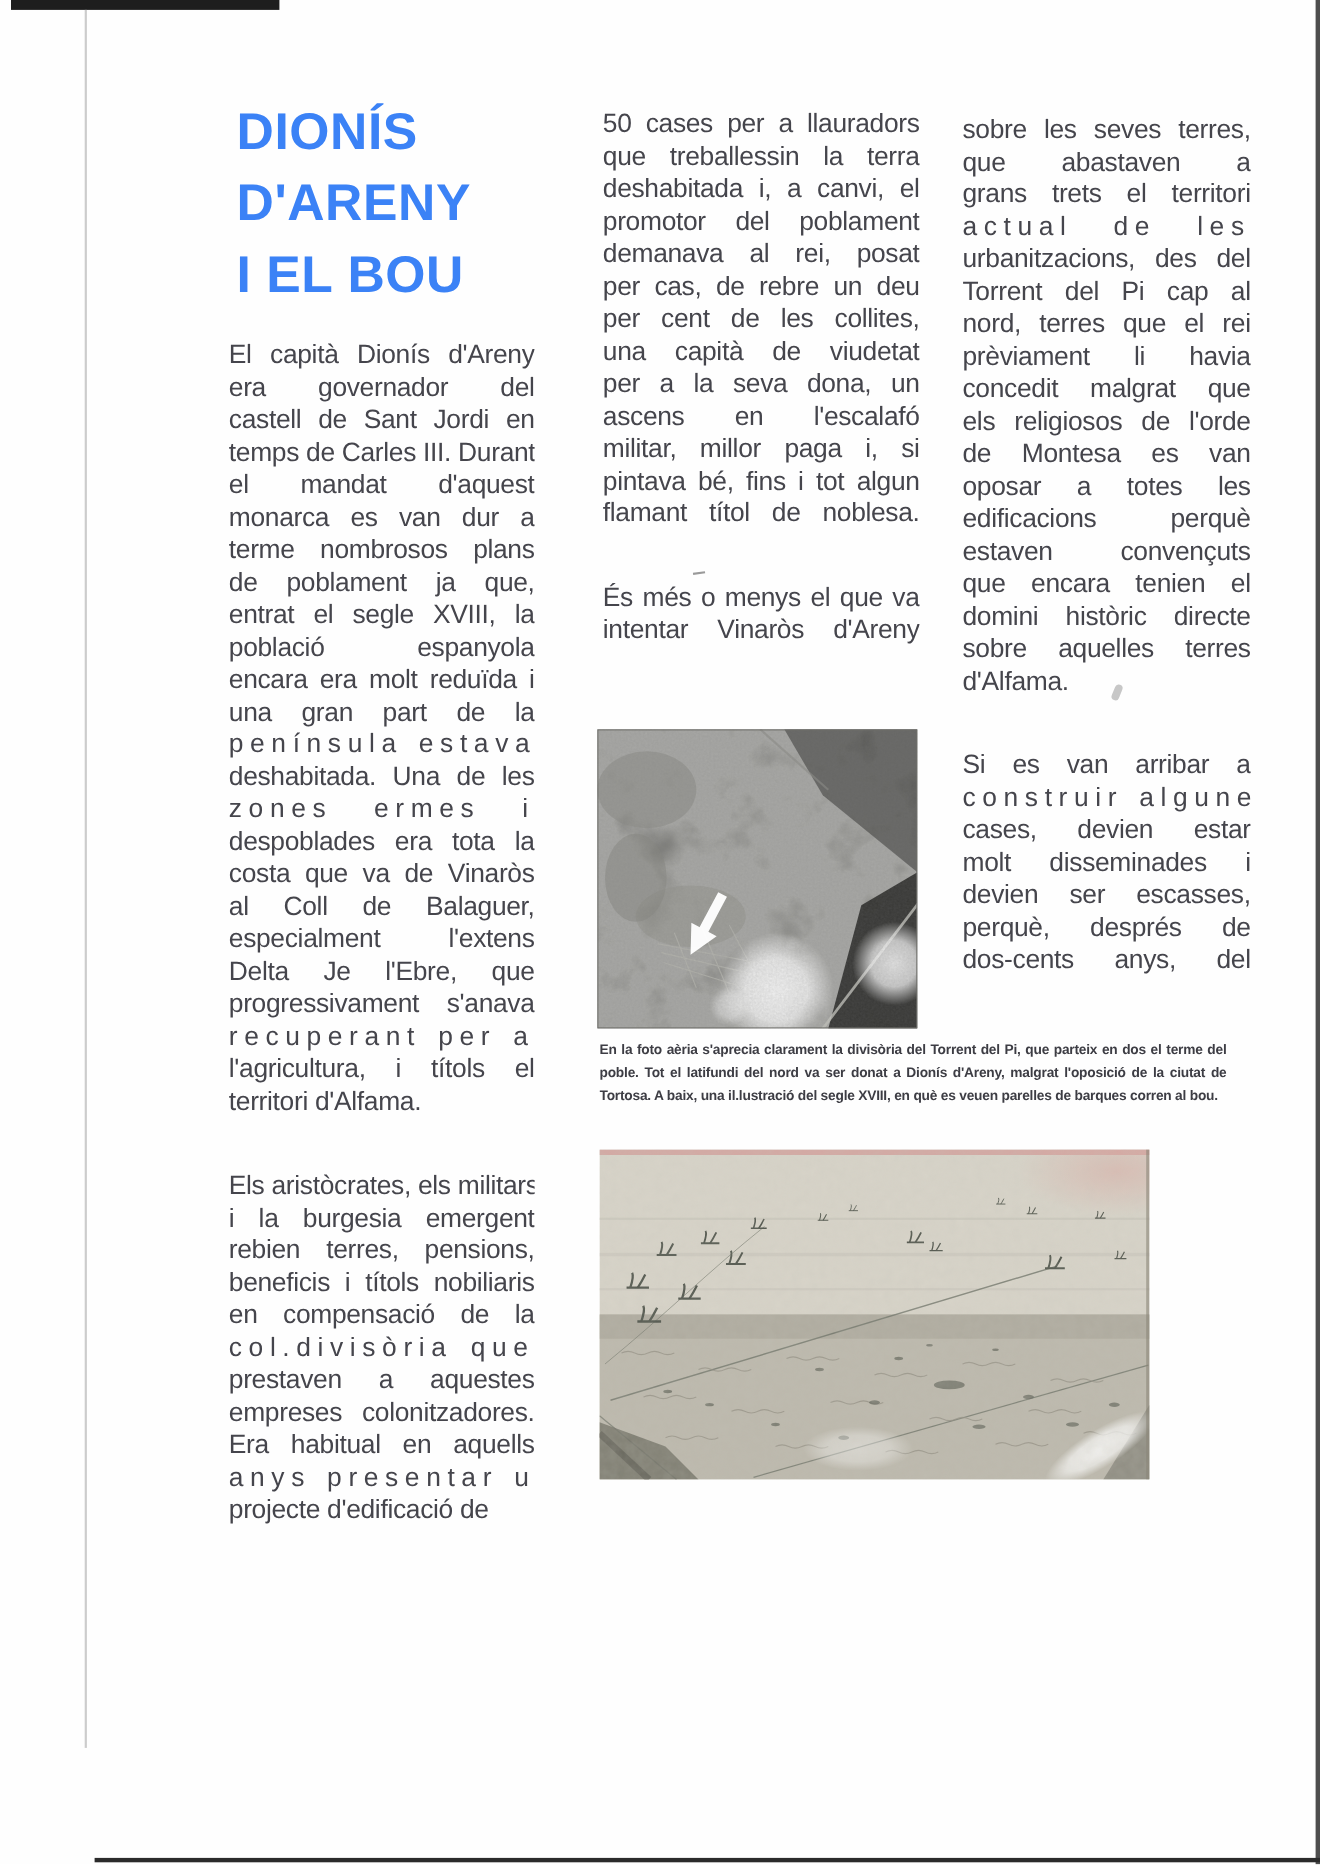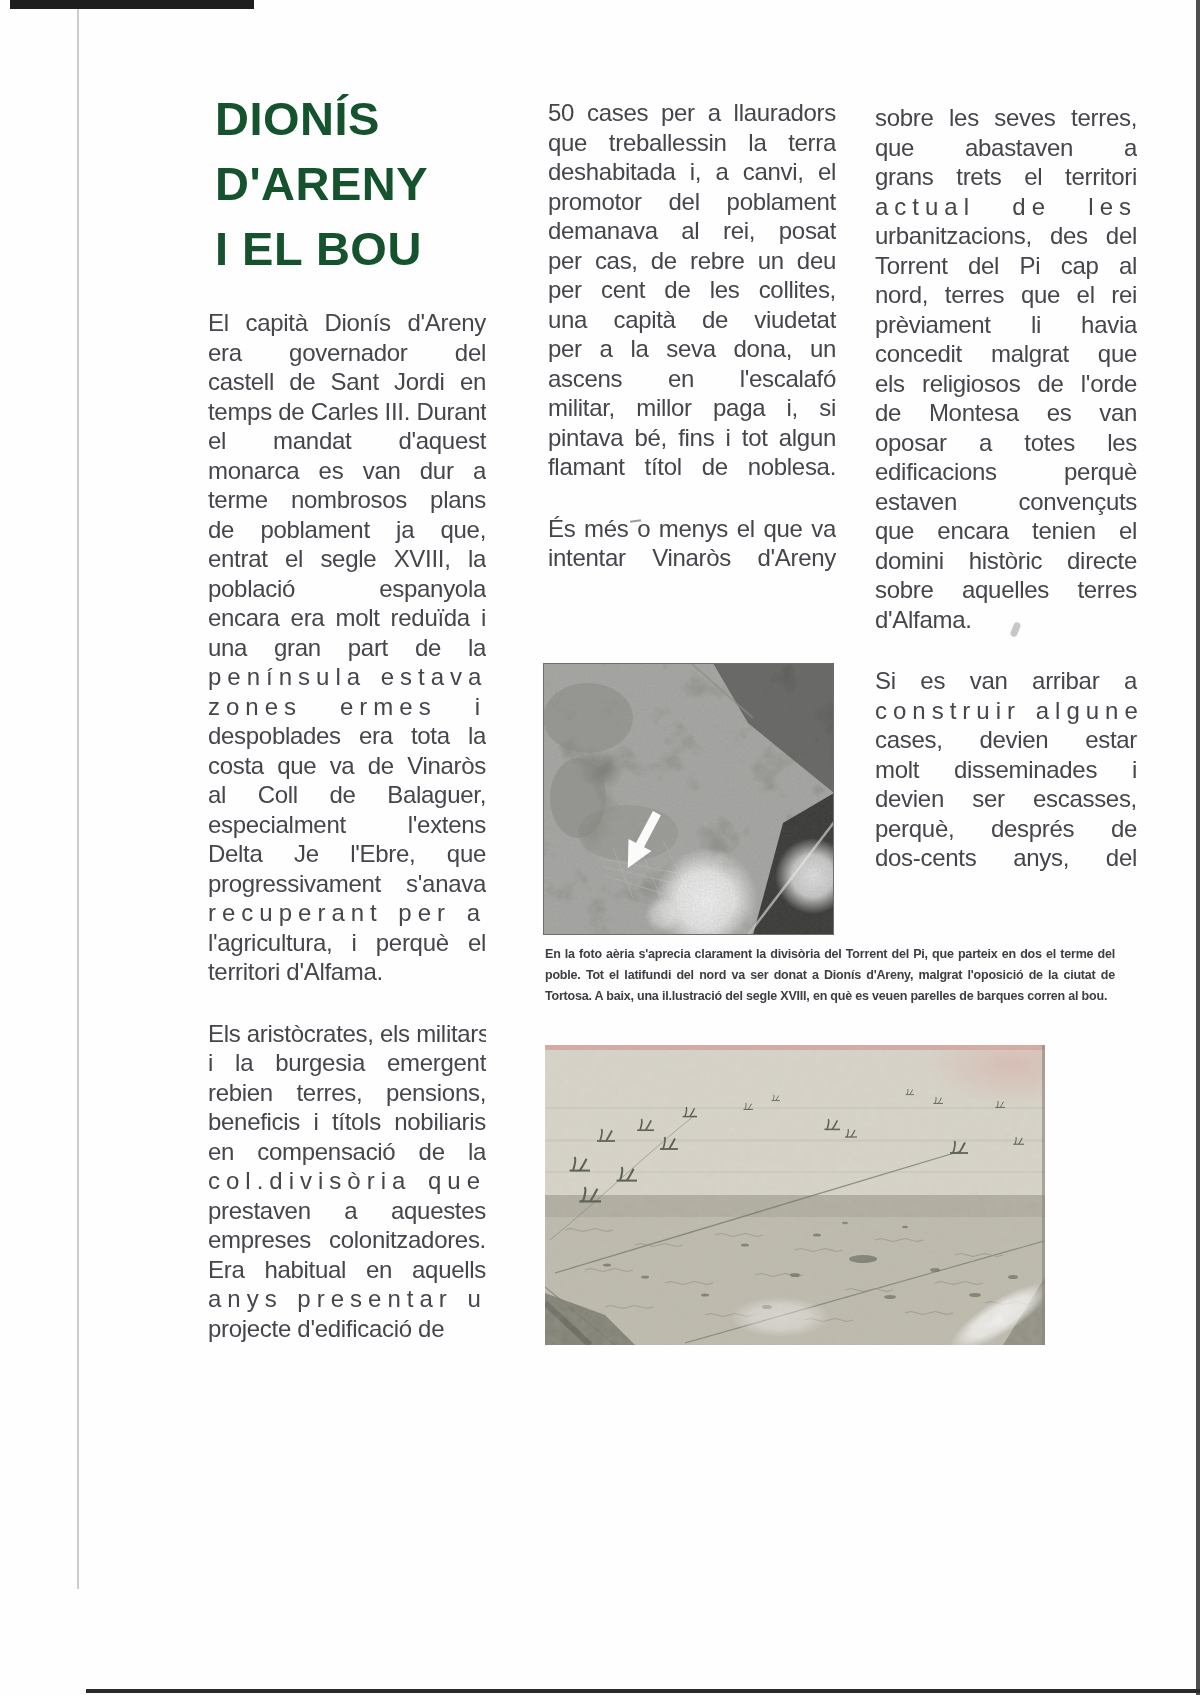--- a/index.html
+++ b/index.html
@@ -7,28 +7,28 @@
         font-family:"Liberation Sans","DejaVu Sans",sans-serif;color:#45454c;}
   
   .top-bar{position:absolute;left:10px;top:0;width:244px;height:9px;background:#1e1e1e;}
   .edge-left{position:absolute;left:77px;top:9px;width:2px;height:1580px;background:#cccccc;}
   .edge-right{position:absolute;left:1196px;top:0;width:4px;height:1695px;background:#4e4e4e;}
   .edge-bottom{position:absolute;left:86px;top:1689px;width:1114px;height:4px;background:#2b2b2b;}
   .dash-art{position:absolute;left:630px;top:520px;width:11px;height:2px;background:#9a9a9a;transform:rotate(-8deg);}
   .smudge-art{position:absolute;left:1012px;top:622px;width:7px;height:15px;background:#b4b4b4;border-radius:4px;transform:rotate(22deg);opacity:.75;}
   
   .title{position:absolute;left:215px;top:86px;width:300px;margin:0;font-weight:bold;
-         font-size:47px;color:#14532d;letter-spacing:.5px;}
+         font-size:47px;color:#3b82f6;letter-spacing:.5px;}
   .title-line{height:65px;line-height:65px;white-space:nowrap;}
   
   .col{position:absolute;font-size:24px;letter-spacing:-.3px;}
   .col1{left:208px;top:308px;width:278px;}
   .col2{left:548px;top:98px;width:288px;}
   .col3{left:875px;top:103px;width:262px;}
-  .para + .para{margin-top:32px;}
+  .para + .para{margin-top:47px;}
   .line{height:29.5px;line-height:29.5px;text-align:justify;text-align-last:justify;overflow:hidden;white-space:nowrap;}
   .line.end{text-align-last:left;}
   .line.spread{letter-spacing:6px;word-spacing:2px;}
   
   .aerial{position:absolute;left:543px;top:663px;width:291px;height:272px;margin:0;}
   .engraving{position:absolute;left:545px;top:1045px;width:500px;height:300px;margin:0;}
   
   .caption{position:absolute;left:545px;top:944px;width:570px;font-size:12.5px;letter-spacing:-.2px;color:#3d3d44;}
   .cap-line{height:21px;line-height:21px;text-align:justify;text-align-last:justify;overflow:hidden;white-space:nowrap;font-weight:bold;}
   .cap-line.end{text-align-last:left;}
@@ -59,29 +59,30 @@
         <div class="line">temps de Carles III. Durant</div>
         <div class="line">el mandat d'aquest</div>
         <div class="line">monarca es van dur a</div>
         <div class="line">terme nombrosos plans</div>
         <div class="line">de poblament ja que,</div>
         <div class="line">entrat el segle XVIII, la</div>
         <div class="line">població espanyola</div>
         <div class="line">encara era molt reduïda i</div>
         <div class="line">una gran part de la</div>
         <div class="line spread">península estava</div>
+        <div class="line">deshabitada. Una de les</div>
         <div class="line spread">zones ermes i</div>
         <div class="line">despoblades era tota la</div>
         <div class="line">costa que va de Vinaròs</div>
         <div class="line">al Coll de Balaguer,</div>
         <div class="line">especialment l'extens</div>
         <div class="line">Delta Je l'Ebre, que</div>
         <div class="line">progressivament s'anava</div>
         <div class="line spread">recuperant per a</div>
-        <div class="line">l'agricultura, i perquè el</div>
+        <div class="line">l'agricultura, i títols el</div>
         <div class="line end">territori d'Alfama.</div>
       </div>
       <div class="para">
         <div class="line">Els aristòcrates, els militars</div>
         <div class="line">i la burgesia emergent</div>
         <div class="line">rebien terres, pensions,</div>
         <div class="line">beneficis i títols nobiliaris</div>
         <div class="line">en compensació de la</div>
         <div class="line spread">col.divisòria que</div>
         <div class="line">prestaven a aquestes</div>

